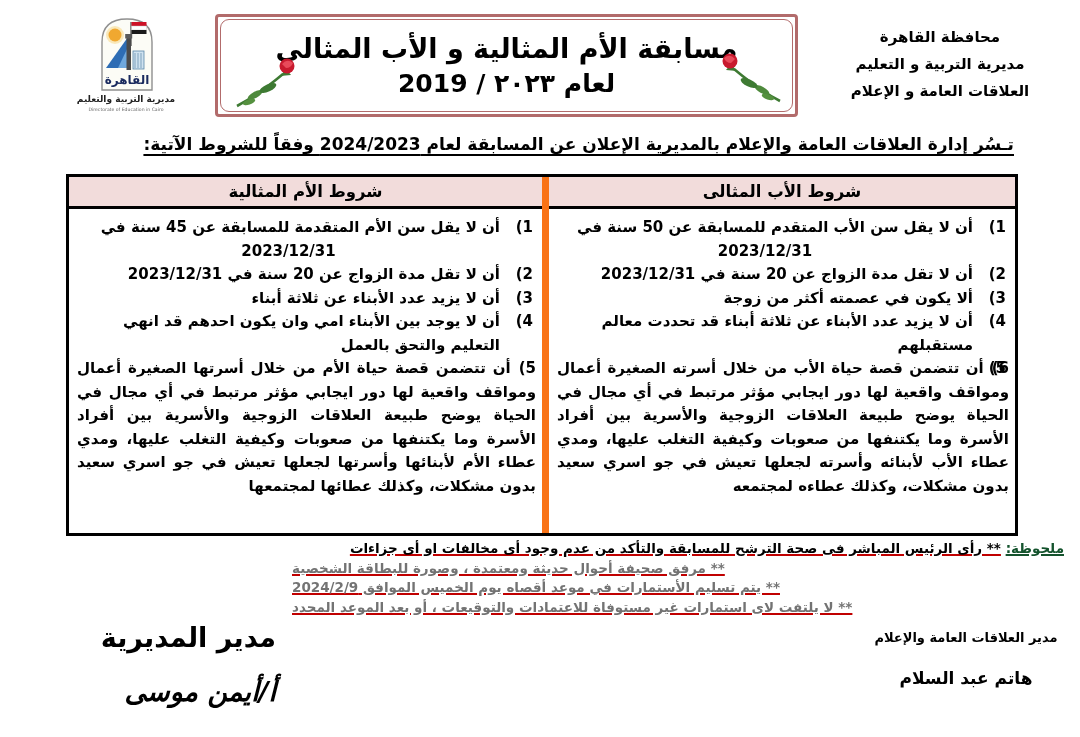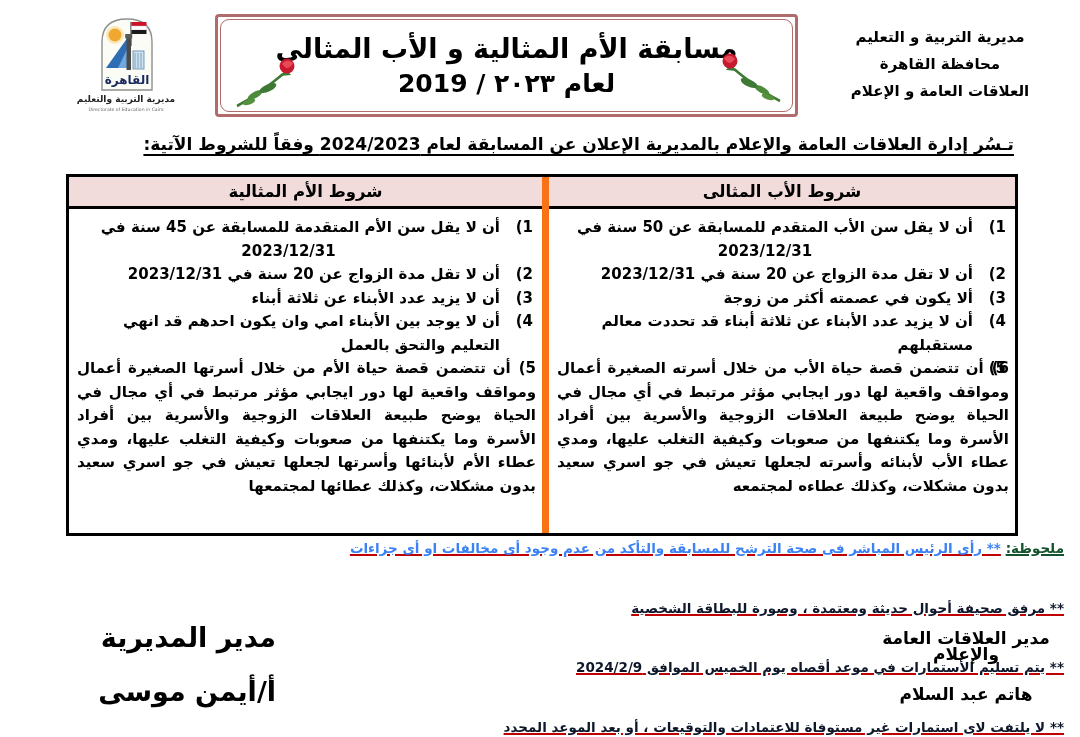--- a/index.html
+++ b/index.html
@@ -38,33 +38,33 @@
   .item .date{text-align:center;direction:ltr;}
   .item .date:empty{display:none;}
   .item.flush{padding-right:0;text-align:justify;}
   .item.flush .num{position:static;display:inline-block;direction:ltr;margin-left:8px;}
 
   
   .notes{position:absolute;top:539px;right:16px;width:772px;direction:rtl;
          font-weight:bold;font-size:13.5px;line-height:19.5px;}
   .note-first{text-align:right;}
   .note-label{color:#14532d;text-decoration:underline;text-decoration-thickness:1.5px;}
-  .note-red{color:#3b82f6;text-decoration:underline;text-decoration-color:#c00000;
+  .note-red{color:#000000;text-decoration:underline;text-decoration-color:#c00000;
             text-decoration-thickness:1.5px;}
-  .note-center{text-align:right;color:#0f172a;text-decoration:underline;
-               text-decoration-color:#c00000;text-decoration-thickness:1.5px;margin-top:40px;}
+  .note-center{text-align:left;color:#737373;text-decoration:underline;
+               text-decoration-color:#c00000;text-decoration-thickness:1.5px;}
 
   
   .sig-left{position:absolute;left:26px;top:620px;width:250px;text-align:right;
             font-weight:bold;direction:rtl;}
   .sig-left .sig-title{font-size:27px;line-height:36px;}
-  .sig-left .sig-name{font-size:27px;line-height:36px;margin-top:18px;}
+  .sig-left .sig-name{font-size:27px;line-height:36px;margin-top:18px;font-style:italic;}
   .sig-right{position:absolute;right:14px;top:630px;width:200px;text-align:center;
              font-weight:bold;direction:rtl;}
-  .sig-right .sig-title{font-size:17px;line-height:16px;}
+  .sig-right .sig-title{font-size:13px;line-height:16px;}
   .sig-right .sig-name{font-size:17px;line-height:24px;margin-top:20px;}
 </style>
 </head>
 <body>
 
 <div class="page">
 
   <div class="logo">
     <svg width="132" height="104" viewBox="0 0 132 104">
       <path d="M42 76 L42 28 Q42 5 67 5 Q92 5 92 28 L92 76 Z" fill="#fcfcf6" stroke="#8f8f8f" stroke-width="1.4"></path>
@@ -111,22 +111,22 @@
       <ellipse cx="25" cy="46" rx="8" ry="3.2" fill="#4e8a3c" transform="rotate(-28 25 46)"></ellipse>
       <ellipse cx="38" cy="39" rx="9" ry="3.6" fill="#3e7a33" transform="rotate(-24 38 39)"></ellipse>
       <ellipse cx="19" cy="53" rx="6.5" ry="2.6" fill="#55913f" transform="rotate(-18 19 53)"></ellipse>
       <path d="M50 27 L56 20 L61 26 Z" fill="#3e7a33"></path>
       <circle cx="57" cy="17" r="7.5" fill="#c81a2e"></circle>
       <path d="M52 15 Q57 9 63 14 Q61 19 56 19 Z" fill="#e84a5a"></path>
     </svg>
   </div>
 
   <div class="org-block">
+    <div>محافظة القاهرة</div>
     <div>مديرية التربية و التعليم</div>
-    <div>محافظة القاهرة</div>
     <div>العلاقات العامة و الإعلام</div>
   </div>
 
   <div class="intro">تـسُر إدارة العلاقات العامة والإعلام بالمديرية الإعلان عن المسابقة لعام  2024/2023 وفقاً للشروط الآتية:</div>
 
   <div class="cond-table">
 
     <div class="col father">
       <div class="col-header">شروط الأب المثالى</div>
       <div class="col-body">

